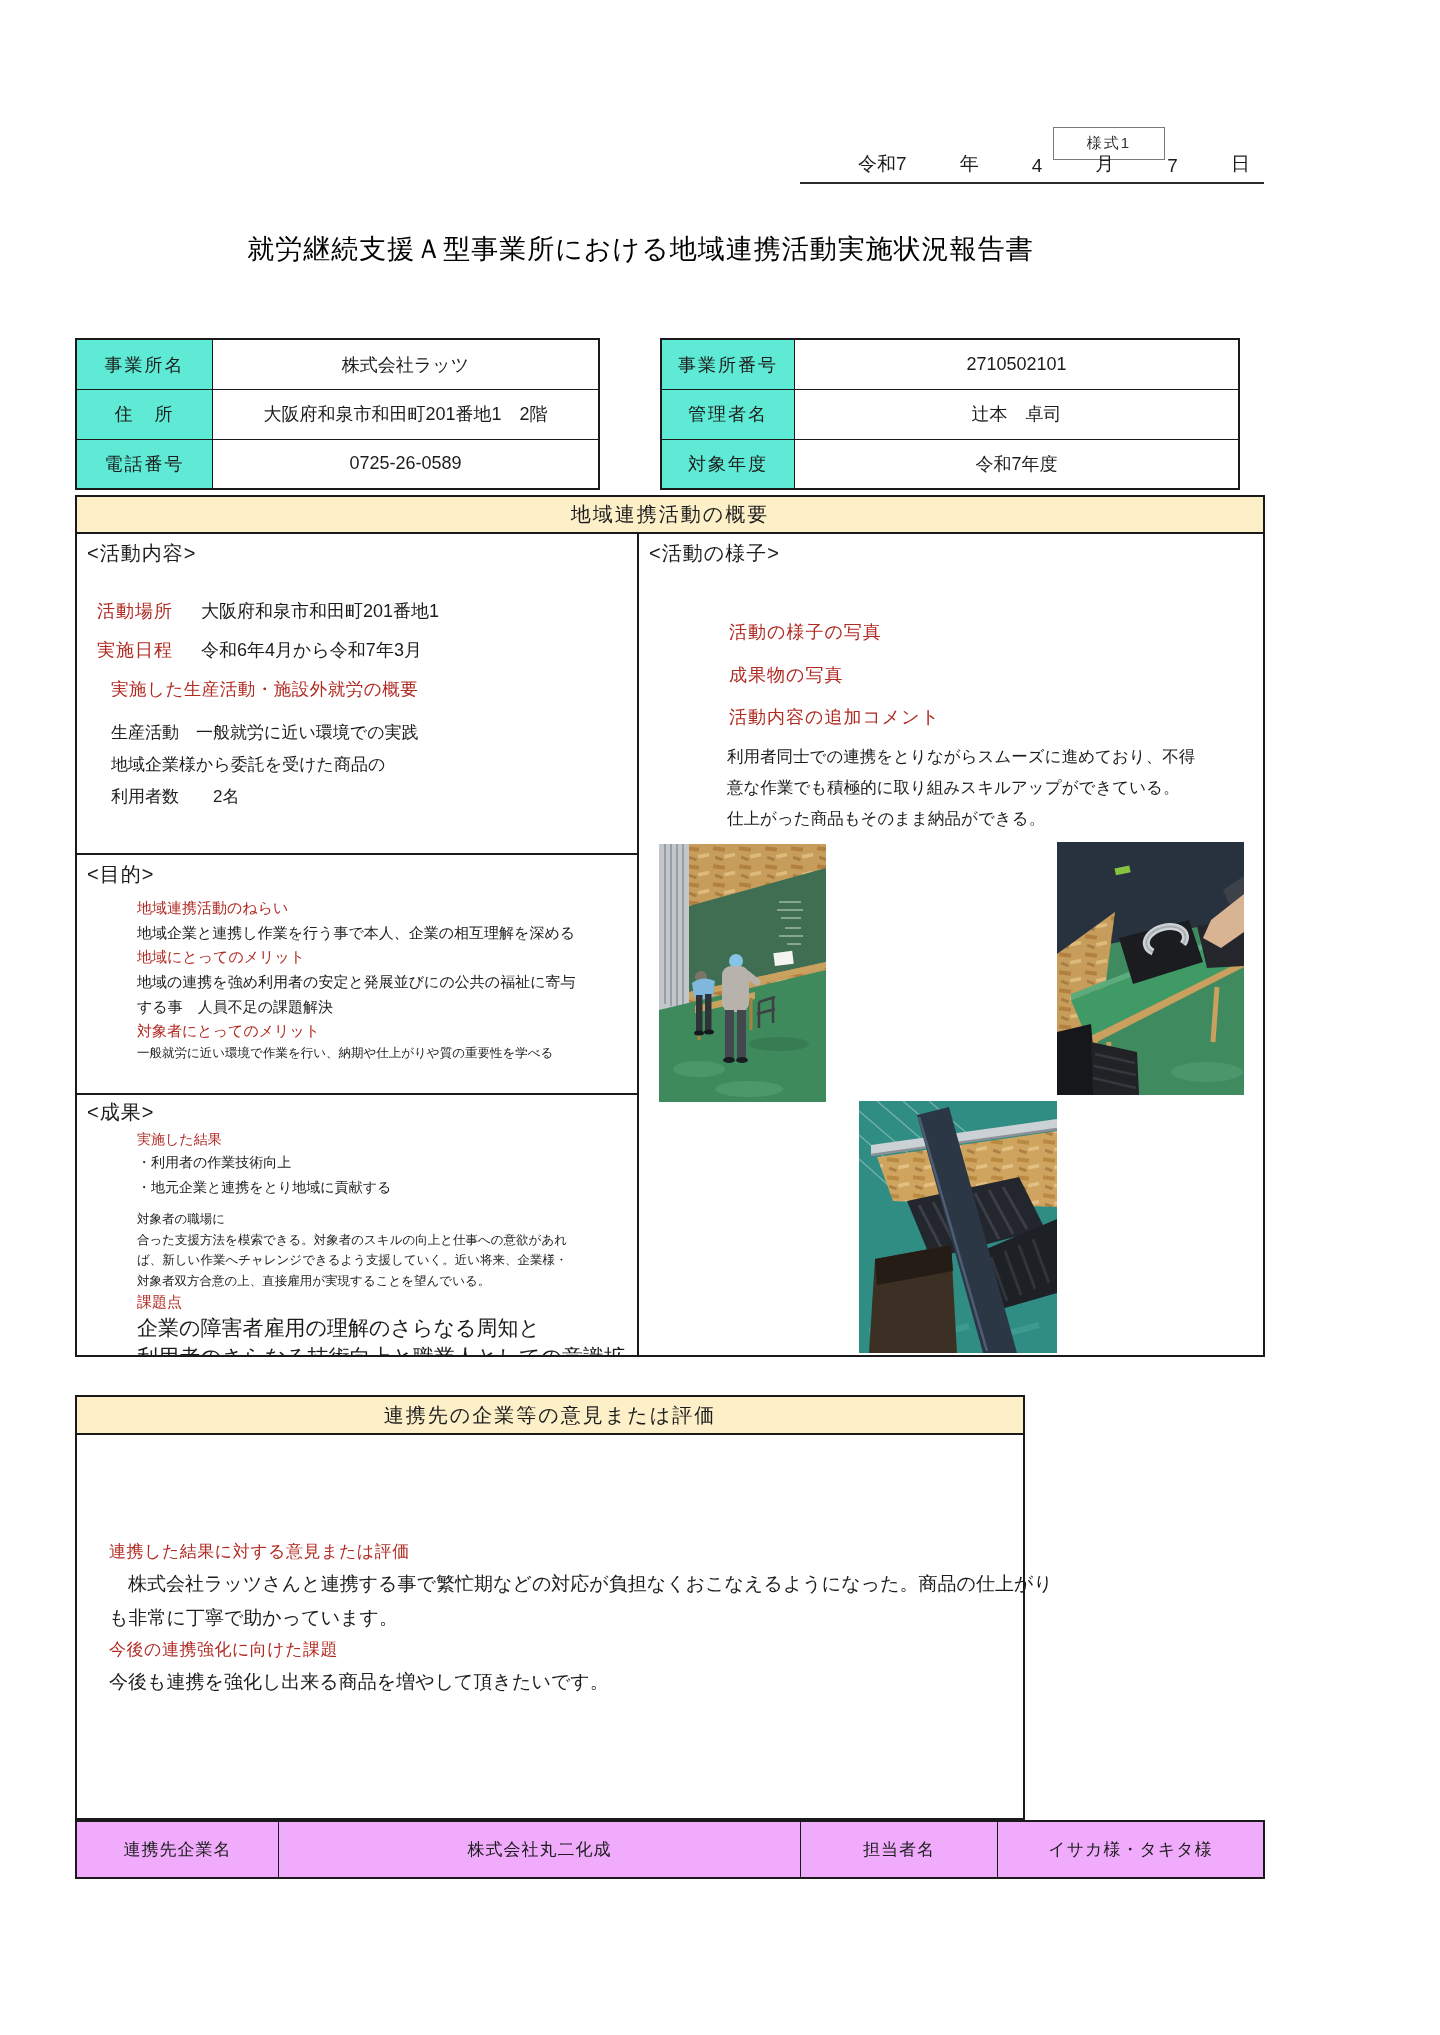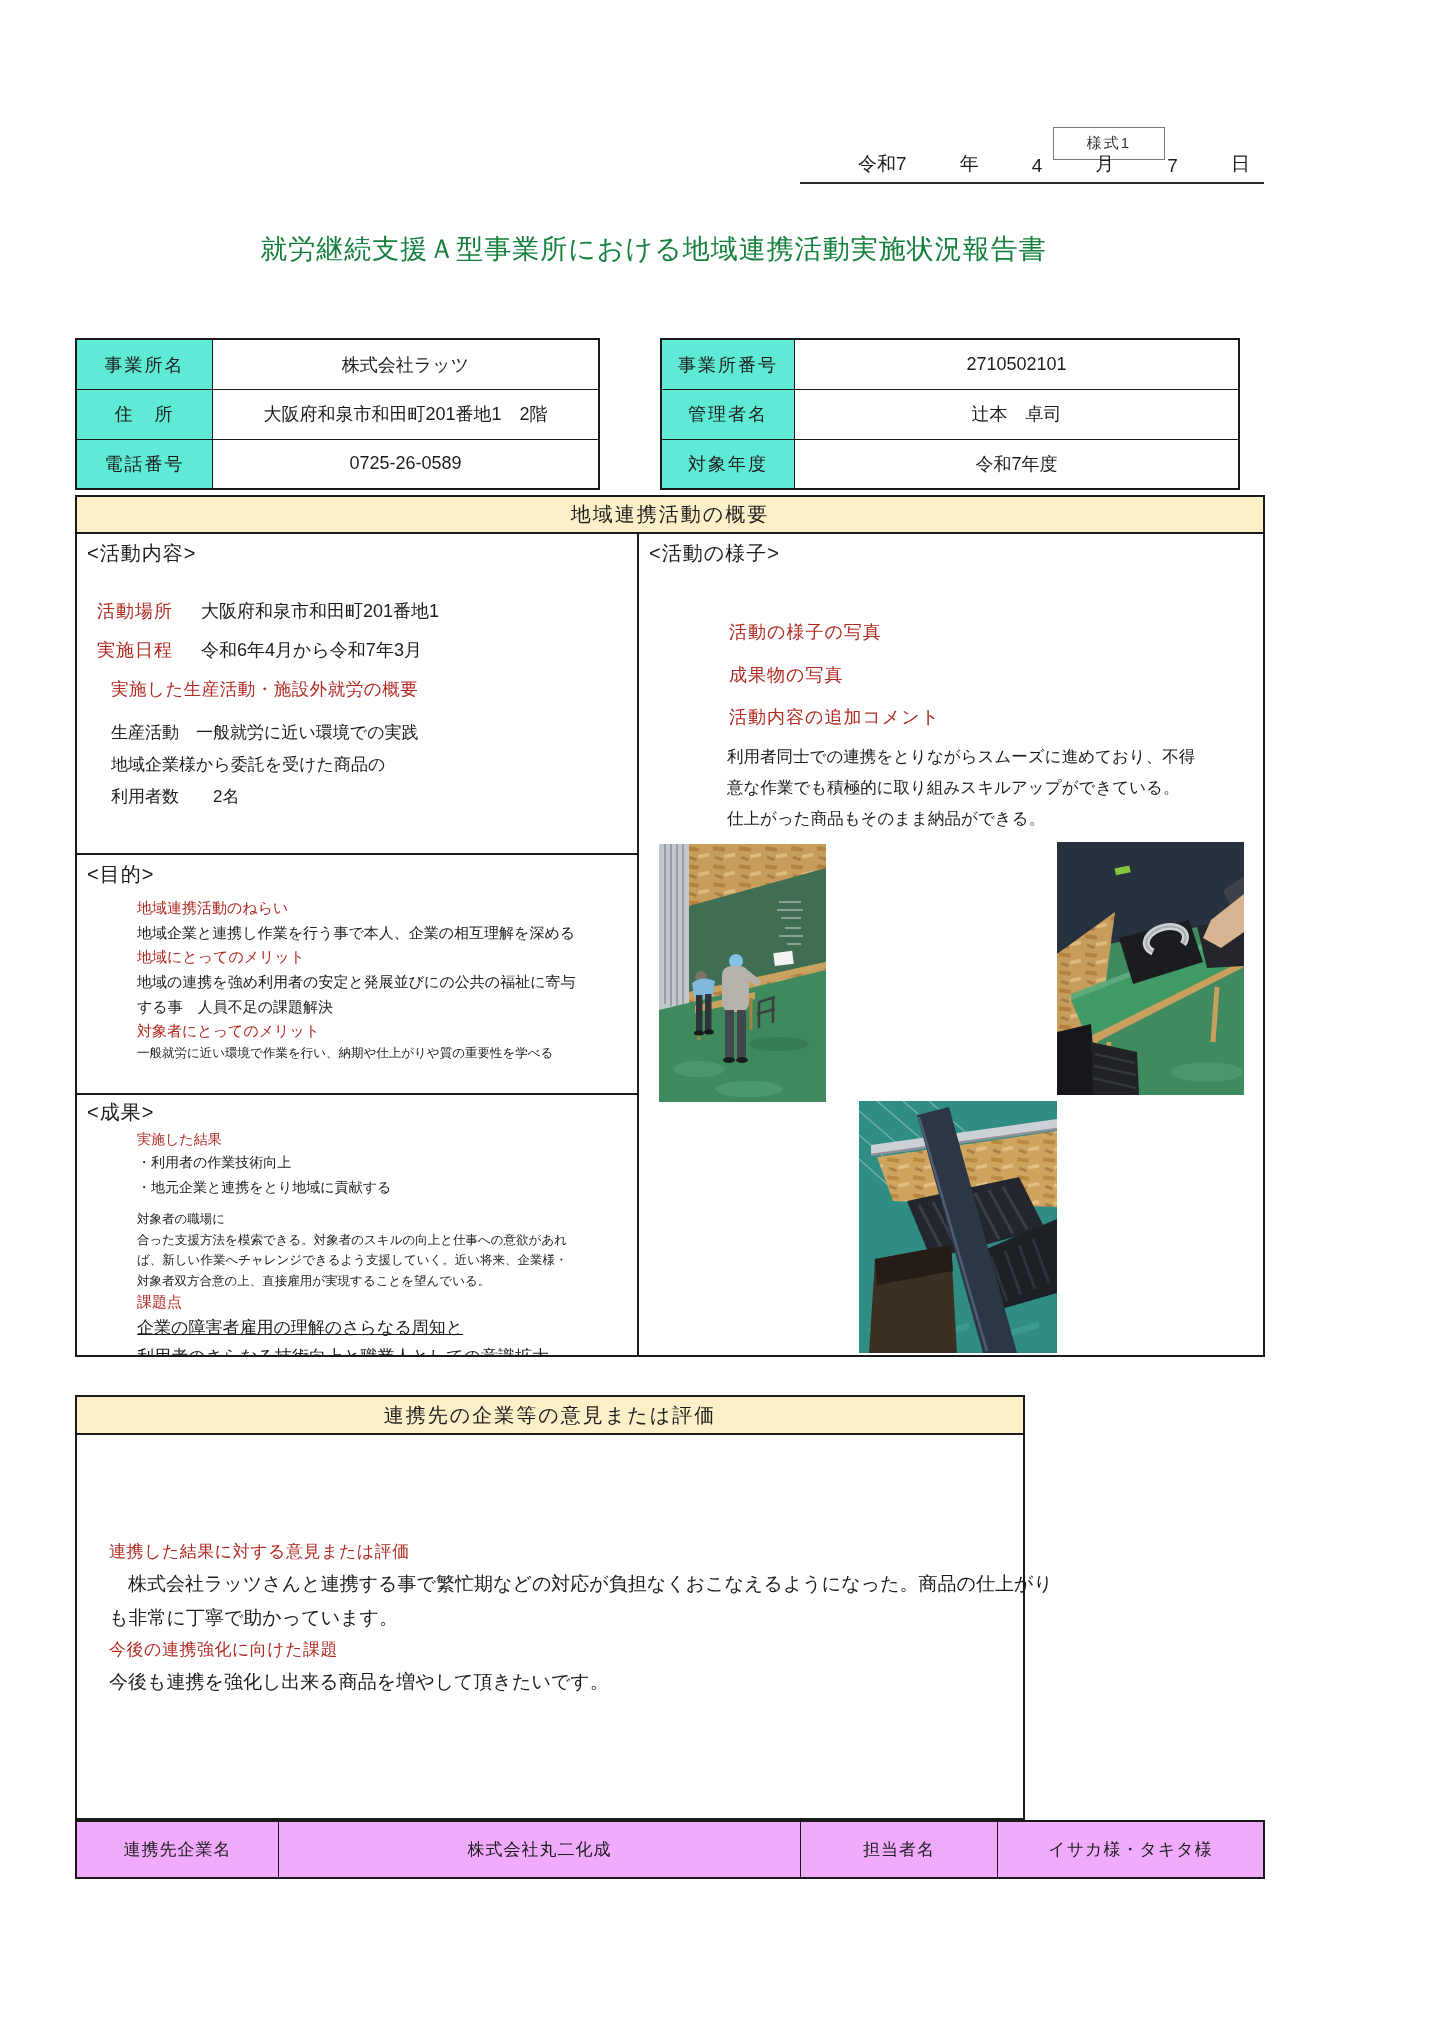--- a/index.html
+++ b/index.html
@@ -20,22 +20,22 @@
   }
   
   .date-line {
     left:800px; top:148px; width:464px; height:36px;
     border-bottom:2.5px solid #2a2a2a;
     display:flex; align-items:flex-end; justify-content:space-between;
     padding:0 14px 5px 58px; font-size:19px;
   }
   
   .page-title {
-    left:76px; top:231px; width:1155px; text-align:center;
-    font-size:27px; letter-spacing:1px; font-weight:500; color:#15803d;
+    left:63px; top:231px; width:1155px; text-align:center;
+    font-size:27px; letter-spacing:1px; font-weight:500; color:#000000;
   }
 
   
   .info-table {
     border:2px solid #1a1a1a; display:grid;
     grid-template-rows:repeat(3,1fr); background:#fff;
   }
   .info-table .row { display:grid; border-top:1.5px solid #1a1a1a; }
   .info-table .row:first-child { border-top:none; }
   .info-table .lbl {
@@ -79,21 +79,21 @@
   .pur-inner { margin:8px 0 0 50px; }
   .pur-label { font-size:15px; line-height:24px; }
   .pur-text  { font-size:15px; line-height:25px; color:#222; }
   .pur-small { font-size:12.5px; line-height:20px; color:#222; }
 
   .res-inner { margin:2px 0 0 50px; }
   .res-label { font-size:14px; line-height:22px; }
   .res-item  { font-size:14px; line-height:25px; }
   .res-para  { margin-top:9px; font-size:12.5px; line-height:20.5px; color:#222; }
   .res-issue-label { font-size:15px; line-height:22px; }
-  .res-issue { font-size:17px; line-height:29px;text-decoration:underline; }
+  .res-issue { font-size:21px; line-height:29px; }
 
   .right-heading { position:absolute; left:10px; top:6px; }
   .photo-label { position:absolute; left:90px; font-size:18px; letter-spacing:1px; }
   .right-comment { position:absolute; left:88px; top:207px; width:525px; font-size:16.5px; line-height:31px; }
   .photo { position:absolute; }
   .photo svg { width:100%; height:100%; display:block; }
   #photo-1 { left:20px;  top:310px; width:167px; height:258px; }
   #photo-2 { left:418px; top:308px; width:187px; height:253px; }
   #photo-3 { left:220px; top:567px; width:198px; height:252px; }
 

